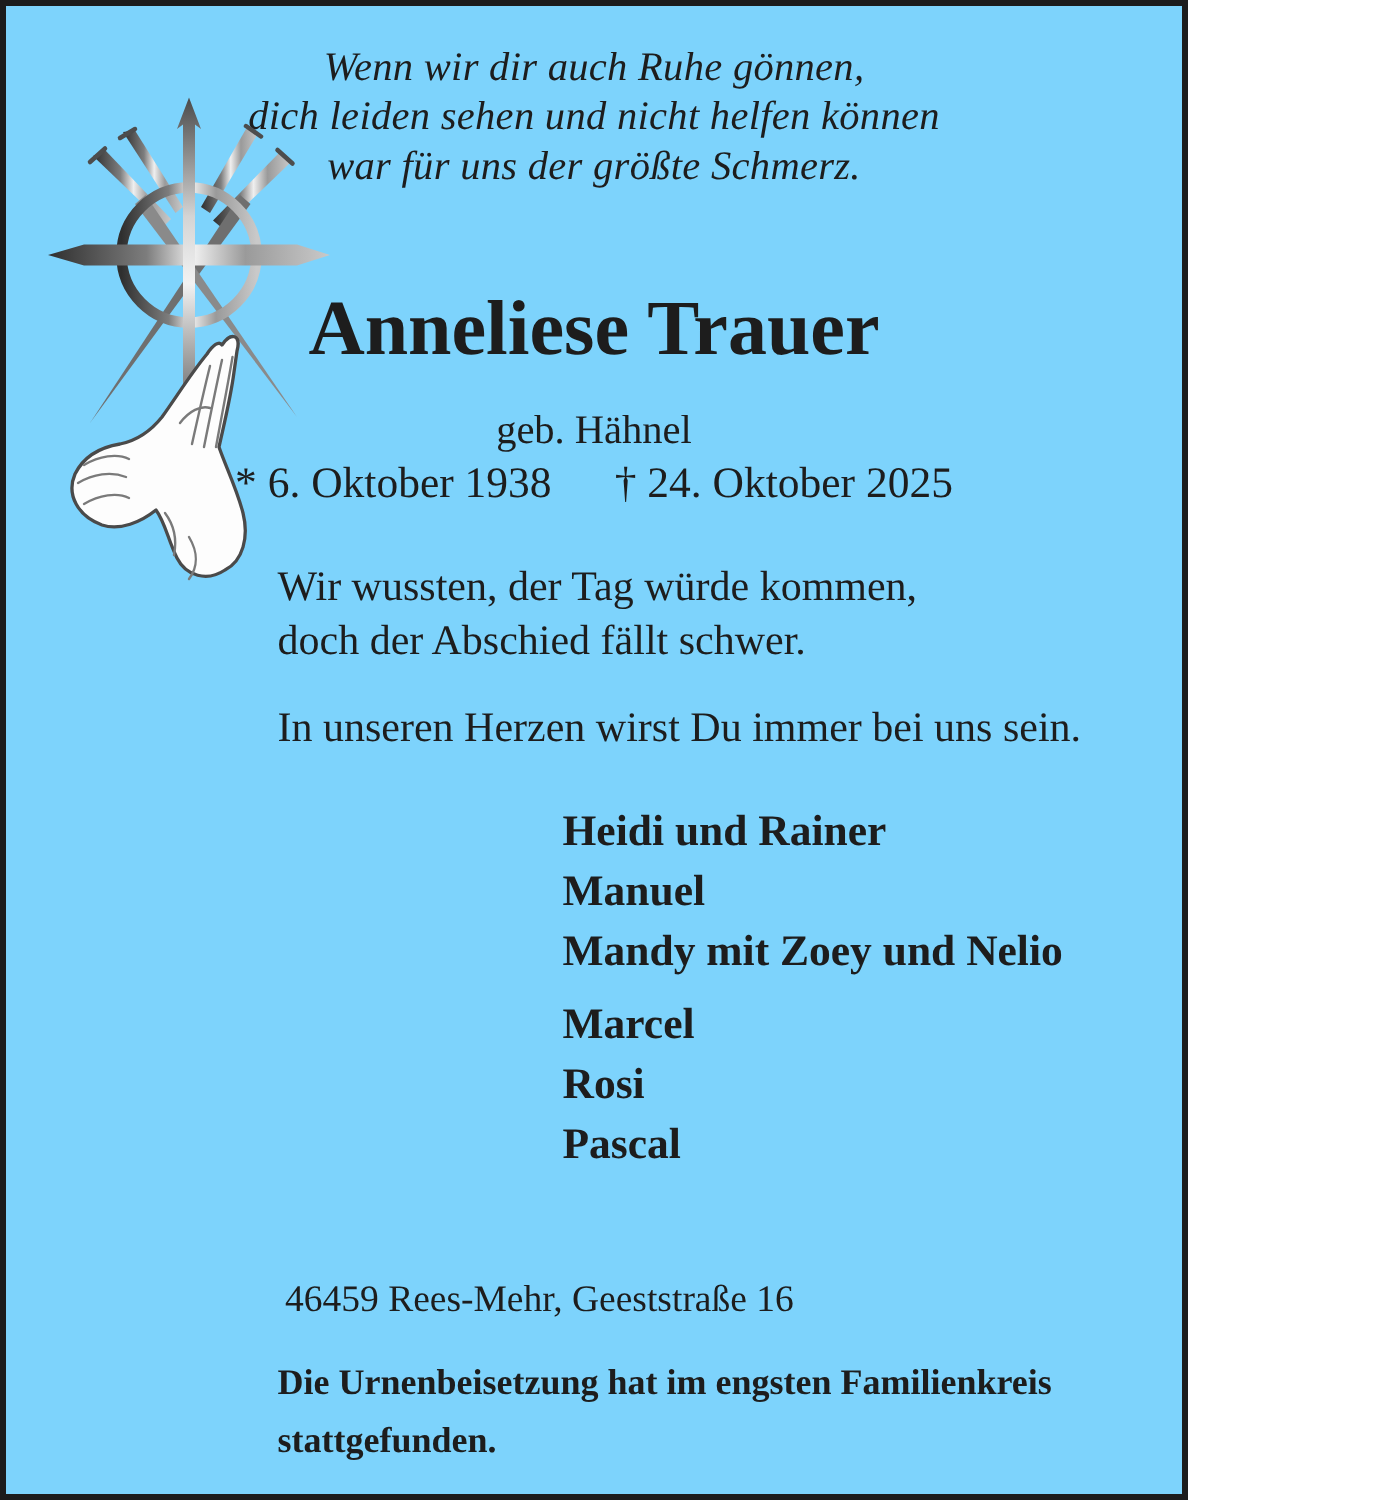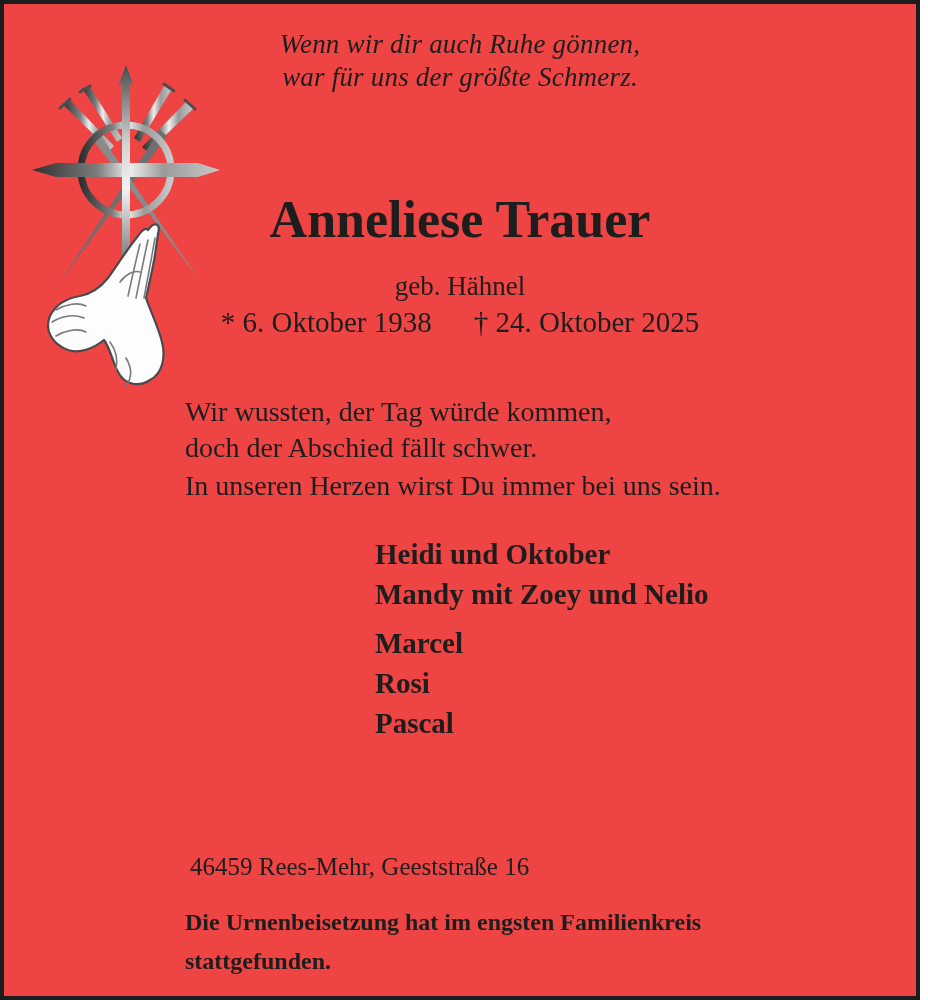--- a/index.html
+++ b/index.html
@@ -2,25 +2,25 @@
 <html lang="de"><head>
 <meta charset="utf-8">
 <style>
   html, body {
     margin: 0;
     padding: 0;
     background: #ffffff;
   }
   .notice {
     position: relative;
-    width: 920px;
+    width: 792px;
     height: 1000px;
     box-sizing: border-box;
     border: 4px solid #1c1c1c;
-    background: #ef4444;
+    background: #7dd3fc;
     color: #1d1d1d;
     font-family: "Liberation Serif", "DejaVu Serif", serif;
     overflow: hidden;
   }
   .poem {
     position: absolute;
     top: 24px;
     left: 0;
     width: 100%;
     text-align: center;
@@ -61,21 +61,21 @@
     left: 0;
     width: 100%;
     text-align: center;
     font-size: 29px;
     line-height: 36px;
   }
   .dates .death { margin-left: 42px; }
   .condolence-1 {
     position: absolute;
     left: 181px;
-    top: 390px;
+    top: 370px;
     font-size: 28px;
     line-height: 36px;
   }
   .condolence-2 {
     position: absolute;
     left: 181px;
     top: 464px;
     font-size: 28px;
     line-height: 36px;
   }
@@ -104,20 +104,21 @@
     font-weight: bold;
   }
 </style>
 </head>
 <body>
 
 <div class="notice">
 
   <div class="poem">
       <div>Wenn wir dir auch Ruhe gönnen,</div>
+      <div>dich leiden sehen und nicht helfen können</div>
       <div>war für uns der größte Schmerz.</div>
     </div>
 
   <svg class="emblem" viewBox="0 0 218 332" xmlns="http://www.w3.org/2000/svg" aria-hidden="true">
     <defs>
       <linearGradient id="metalH" x1="0" y1="0" x2="1" y2="0">
         <stop offset="0" stop-color="#2f2f2f"></stop>
         <stop offset="0.35" stop-color="#7d7d7d"></stop>
         <stop offset="0.52" stop-color="#efefef"></stop>
         <stop offset="0.7" stop-color="#9a9a9a"></stop>
@@ -194,21 +195,22 @@
   <div class="condolence-1">
     <div>Wir wussten, der Tag würde kommen,</div>
     <div>doch der Abschied fällt schwer.</div>
   </div>
   <div class="condolence-2">
     <div>In unseren Herzen wirst Du immer bei uns sein.</div>
   </div>
 
   <div class="mourners">
     <div class="mourner-group-1">
-        <div>Heidi und Oktober</div>
+        <div>Heidi und Rainer</div>
+        <div>Manuel</div>
         <div>Mandy mit Zoey und Nelio</div>
       </div>
     <div class="mourner-group-2">
         <div>Marcel</div>
         <div>Rosi</div>
         <div>Pascal</div>
       </div>
   </div>
 
   <div class="address">46459 Rees-Mehr, Geeststraße 16</div>

